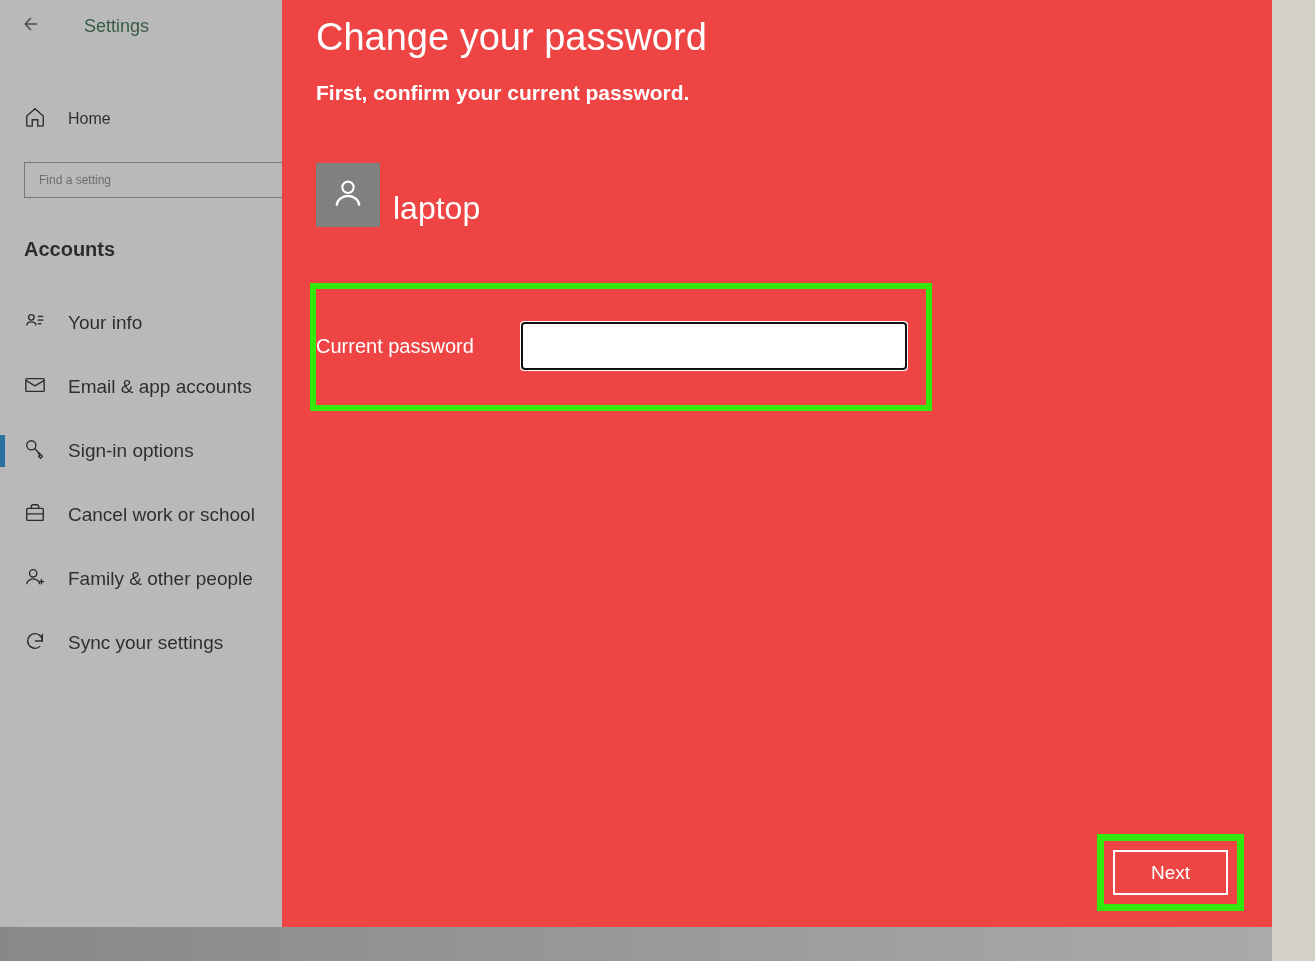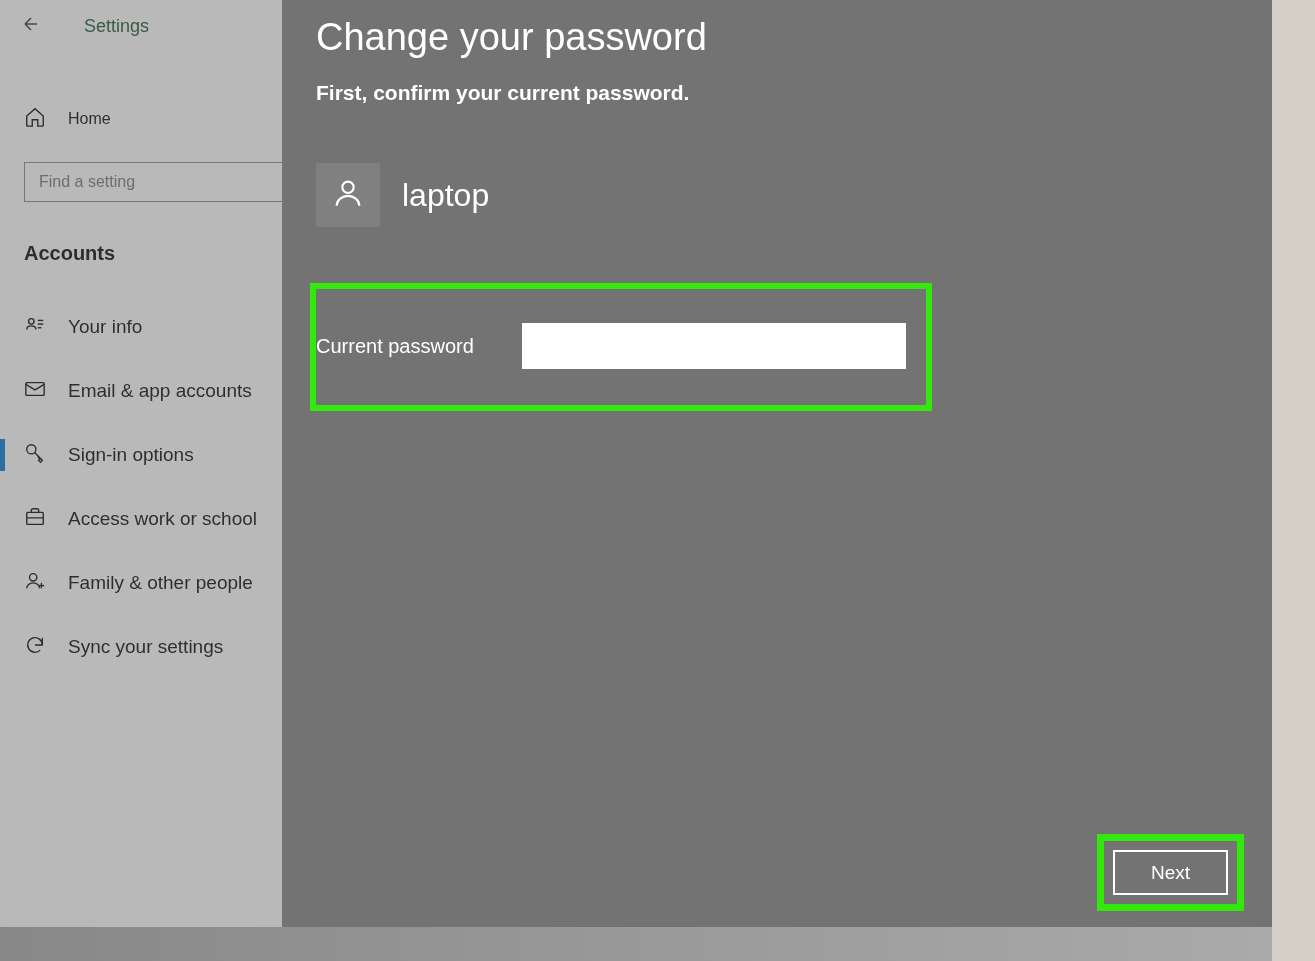--- a/index.html
+++ b/index.html
@@ -64,21 +64,21 @@
     .home-label {
       font-size: 16px;
       color: #000;
     }
     
     .search-box {
       margin: 0 24px 30px 24px;
       width: 330px;
       border: 1px solid #888;
       padding: 10px 14px;
-      font-size: 16px;
+      font-size: 12px;
       color: #666;
       background: #fff;
     }
     
     .section-title {
       font-size: 20px;
       font-weight: 600;
       padding: 10px 24px 30px 24px;
       color: #000;
     }
@@ -124,21 +124,21 @@
       pointer-events: none;
     }
     
     
     .modal-panel {
       position: absolute;
       left: 282px;
       top: 0;
       width: 990px;
       height: 927px;
-      background: #737373;
+      background: #ef4444;
     }
     
     .modal-content {
       padding: 16px 34px;
       color: #fff;
     }
     
     .modal-title {
       font-size: 38px;
       font-weight: 400;
@@ -146,22 +146,22 @@
     }
     
     .modal-subtitle {
       font-size: 21px;
       font-weight: 700;
       margin-bottom: 58px;
     }
     
     .user-row {
       display: flex;
-      align-items: center;
-      gap: 22px;
+      align-items: flex-end;
+      gap: 13px;
       margin-bottom: 56px;
     }
     
     .user-avatar {
       width: 64px;
       height: 64px;
       background: #808080;
       display: flex;
       align-items: center;
       justify-content: center;
@@ -315,21 +315,21 @@
       <span class="nav-label">Sign-in options</span>
     </div>
     
     <div class="nav-item">
       <span>
         <svg viewBox="0 0 24 24" fill="none" stroke="#000" stroke-width="1.5">
           <rect x="3" y="7" width="18" height="13" rx="1"></rect>
             <path d="M8 7V5a2 2 0 012-2h4a2 2 0 012 2v2M3 13h18"></path>
         </svg>
       </span>
-      <span class="nav-label">Access work or school</span>
+      <span class="nav-label">Cancel work or school</span>
     </div>
     
     <div class="nav-item">
       <span>
         <svg viewBox="0 0 24 24" fill="none" stroke="#000" stroke-width="1.5">
           <circle cx="10" cy="8" r="4"></circle>
             <path d="M3 20c0-3 3-6 7-6s7 3 7 6"></path>
           <line x1="19" y1="14" x2="19" y2="20"></line>
             <line x1="16" y1="17" x2="22" y2="17"></line>
         </svg>

